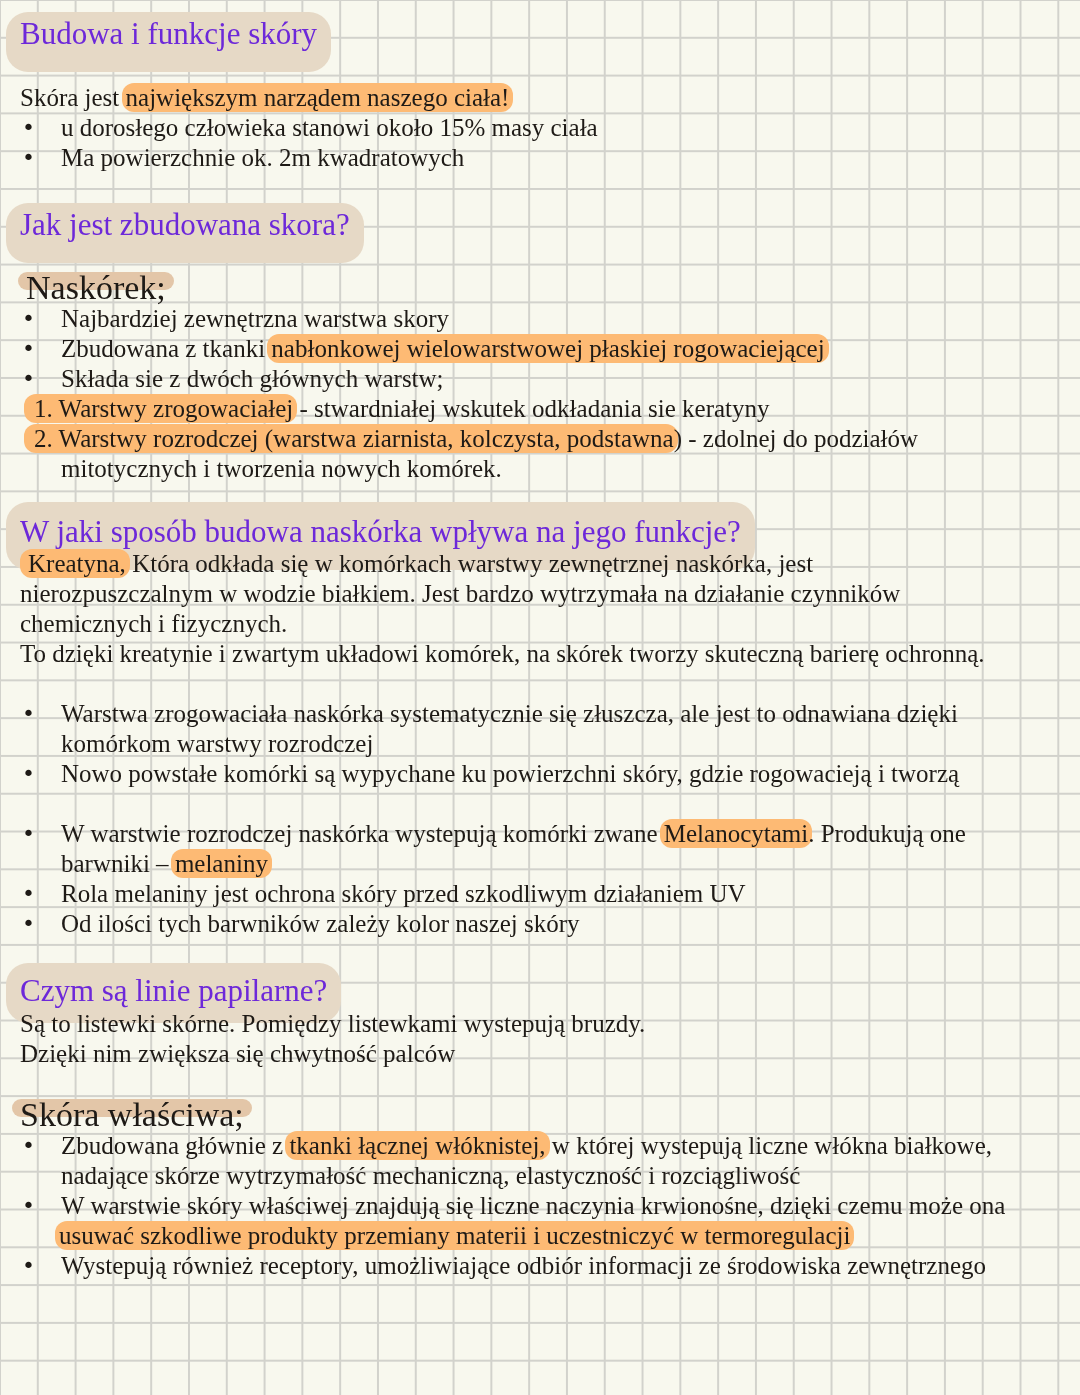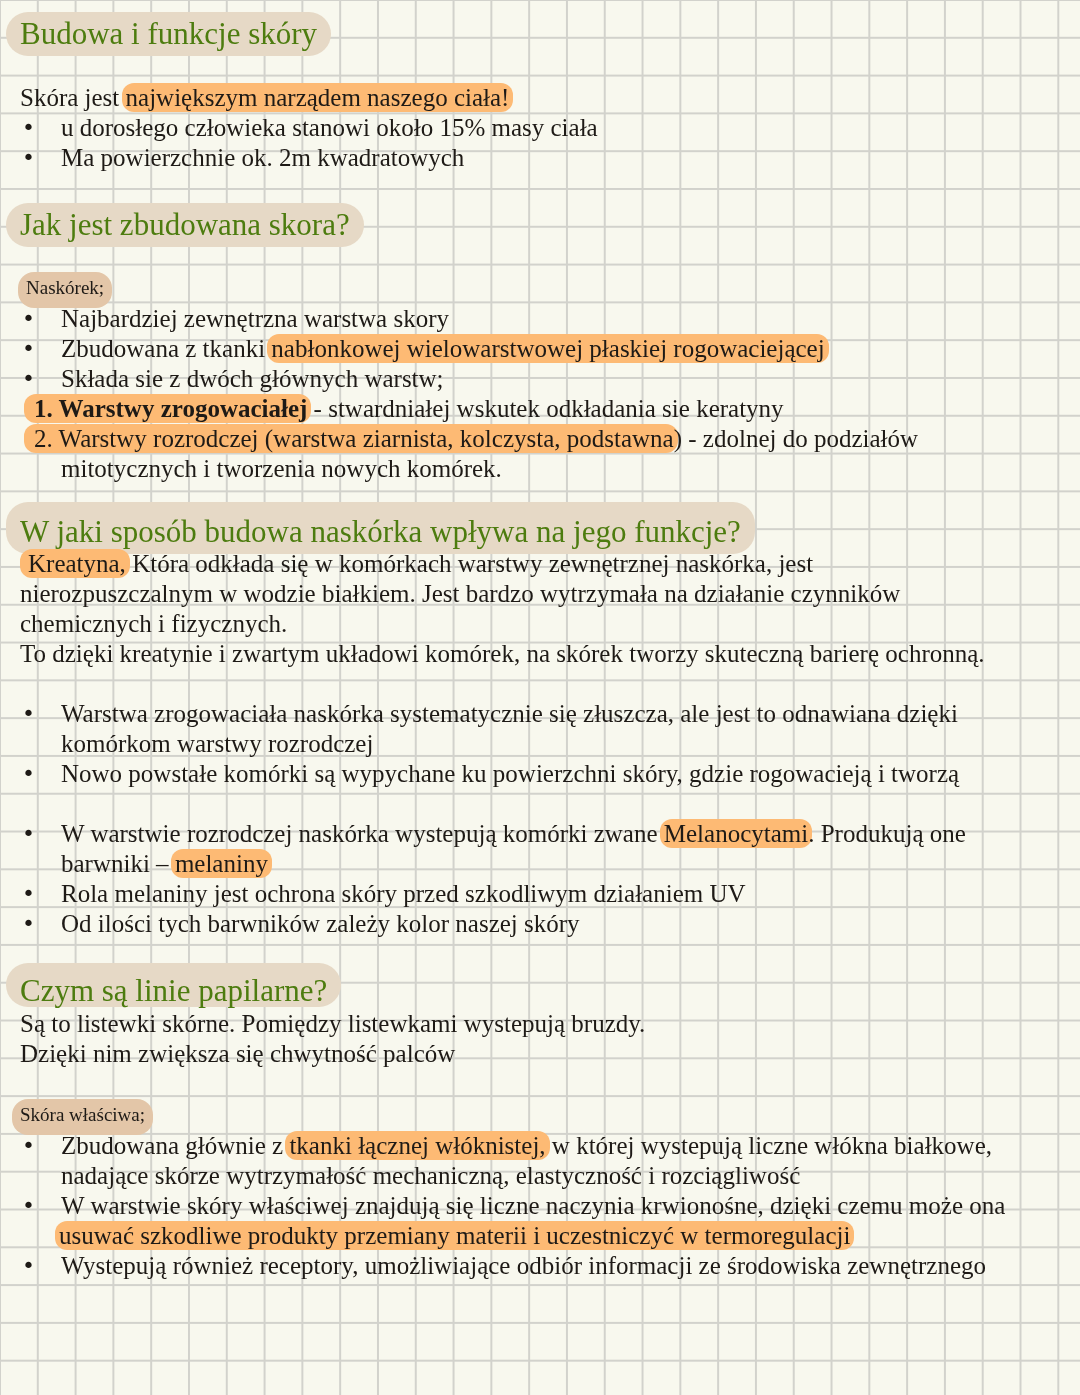--- a/index.html
+++ b/index.html
@@ -18,32 +18,32 @@
       position: relative;
     }
     .page { position: absolute; left: 0; top: 0; width: 1080px; height: 1395px; }
 
     .h1 {
       position: absolute;
       font-family: "Liberation Serif", serif;
       font-size: 31px;
       line-height: 44px;
       height: 44px;
-      padding: 0 14px 0 14px;
+      padding: 0 14px 16px 14px;
       border-radius: 22px;
       background: #e6d9c6;
       white-space: nowrap;
-      color: #4d7c0f;
+      color: #6d28d9;
     }
     .sub {
       position: absolute;
       font-family: "Liberation Serif", serif;
-      font-size: 19px;
+      font-size: 34px;
       line-height: 32px;
-      height: 36px;
+      height: 18px;
       padding: 0 8px;
       border-radius: 16px;
       background: #e3c6a8;
       white-space: nowrap;
     }
     .line {
       position: absolute;
       font-family: "Liberation Serif", serif;
       font-size: 25px;
       line-height: 30px;
@@ -93,21 +93,21 @@
 
   <span class="bullet" style="top:334px;">•</span>
   <div class="line" style="left:61px; top:334px;">
     <span>Zbudowana z tkanki </span><span class="hl">nabłonkowej wielowarstwowej płaskiej rogowaciejącej</span>
   </div>
 
   <span class="bullet" style="top:364px;">•</span>
   <div class="line" style="left:61px; top:364px;">Składa sie z dwóch głównych warstw;</div>
 
   <div class="num" style="left:34px; top:394px;">
-    <span class="hl" style="margin-left:-10px; padding-left:10px;font-weight:bold;"><span>1.</span> <span>Warstwy zrogowaciałej</span></span><span> - stwardniałej wskutek odkładania sie keratyny</span>
+    <span class="hl" style="margin-left:-10px; padding-left:10px;"><span>1.</span> <span>Warstwy zrogowaciałej</span></span><span> - stwardniałej wskutek odkładania sie keratyny</span>
   </div>
   <div class="num" style="left:34px; top:424px;">
     <span class="hl" style="margin-left:-10px; padding-left:10px;"><span>2.</span> <span>Warstwy rozrodczej (warstwa ziarnista, kolczysta, podstawna</span></span><span>) - zdolnej do podziałów</span>
   </div>
   <div class="line" style="left:61px; top:454px;">mitotycznych i tworzenia nowych komórek.</div>
 
   <div class="h1" style="left:6px; top:502px; padding-top:8px; line-height:44px; height:44px;text-align:center;">W jaki sposób budowa naskórka wpływa na jego funkcje?</div>
 
   <div class="line" style="left:20px; top:549px;">
     <span class="hl" style="margin-left:0; padding-left:8px;">Kreatyna,</span><span> Która odkłada się w komórkach warstwy zewnętrznej naskórka, jest</span>

